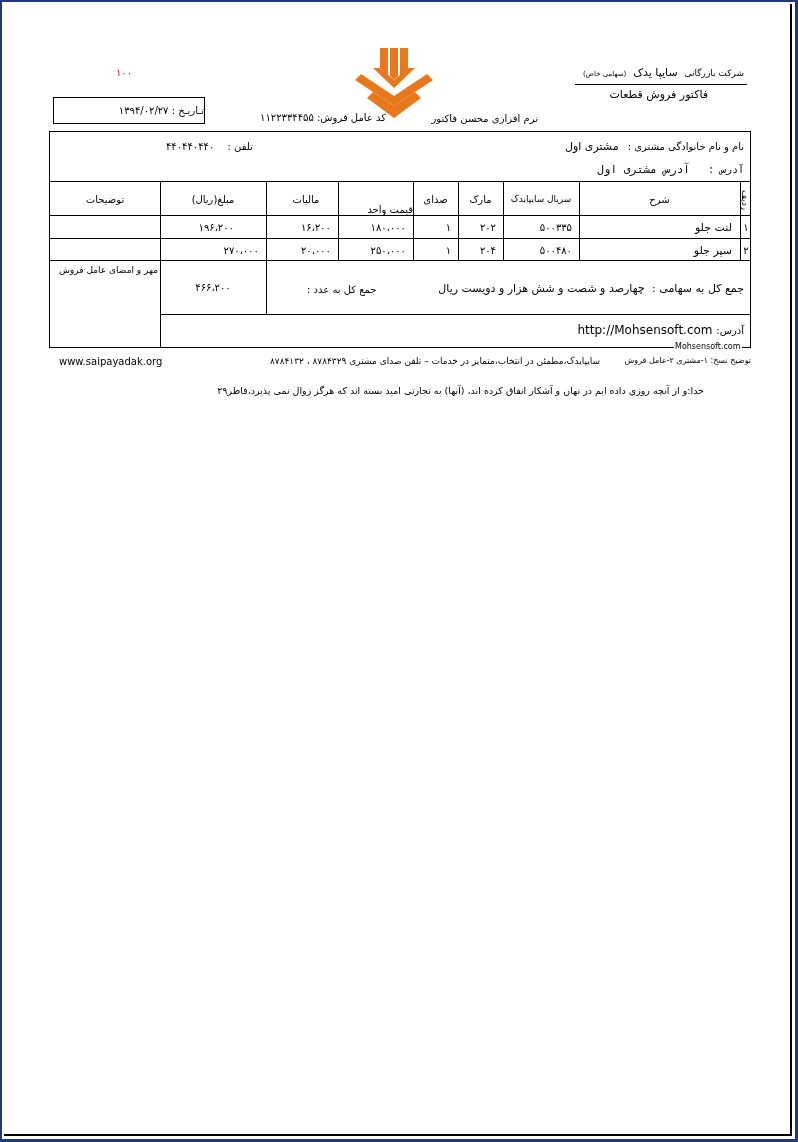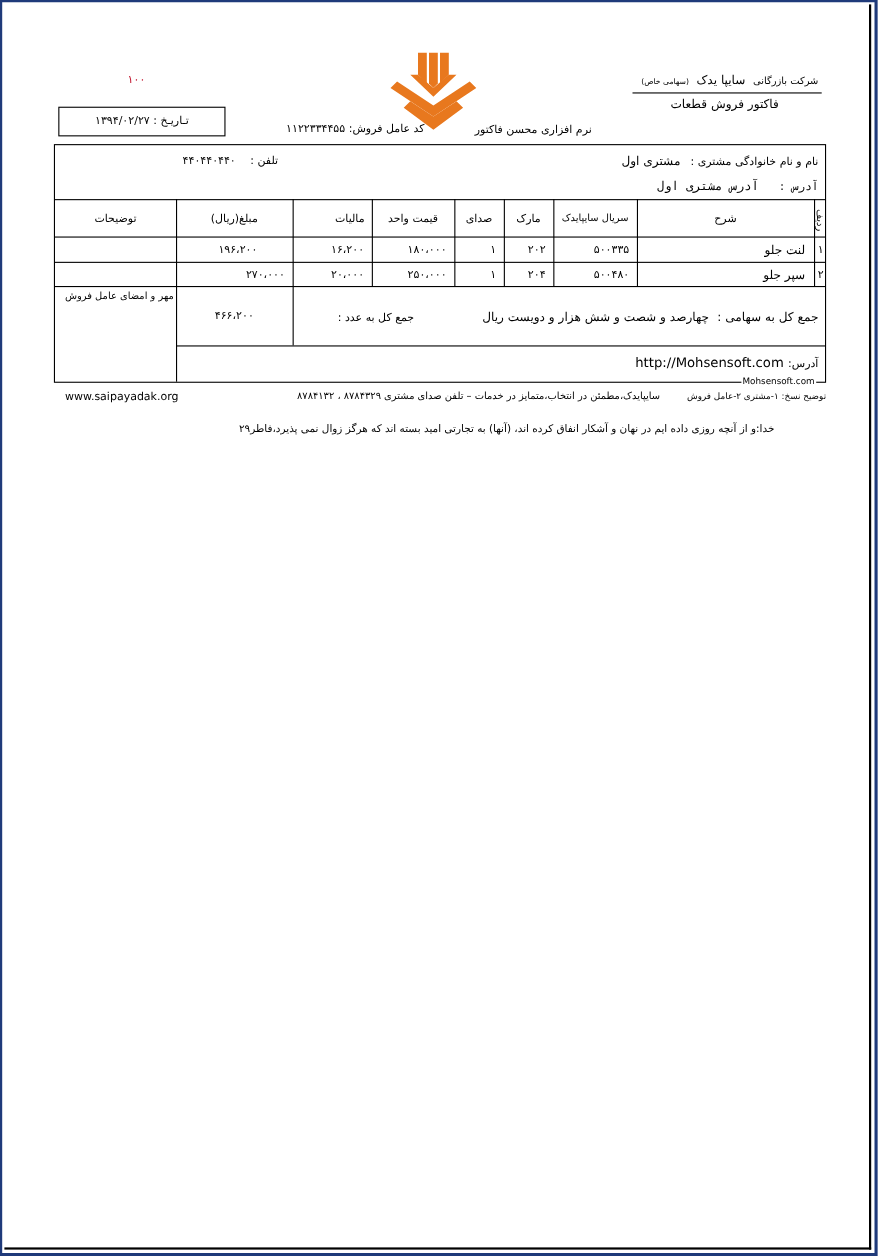--- a/index.html
+++ b/index.html
@@ -23,21 +23,21 @@
   .company .brand { font-size: 11px; margin: 0 4px; }
   .company .tiny { font-size: 7px; }
   .company-line { position: absolute; left: 575px; width: 172px; top: 84px; height: 1px; background: #000; }
   .doc-title { right: 90px; top: 88px; font-size: 11px; }
   .software { right: 260px; top: 113px; font-size: 10px; }
   .seller-code { right: 412px; top: 112px; font-size: 10px; }
   .counter { left: 116px; top: 67px; font-size: 10px; color: #c0102a; letter-spacing: 2px; }
 
   .date-box {
     position: absolute; left: 53px; top: 97px; width: 152px; height: 27px;
-    border: 1px solid #000; font-size: 10px; text-align: center; line-height: 25px; direction: rtl;
+    border: 1px solid #000; font-size: 10px; line-height: 25px; direction: rtl;
   }
 
   .logo { position: absolute; left: 353px; top: 46px; width: 82px; height: 74px; }
 
   
   .main { position: absolute; left: 49px; top: 131px; width: 702px; height: 217px; border: 1px solid #000; }
   .hline { position: absolute; height: 1px; background: #000; }
   .vline { position: absolute; width: 1px; background: #000; }
 
   .cell { position: absolute; font-size: 10px; white-space: nowrap; }
@@ -110,22 +110,22 @@
   <div class="cell rtl" style="right:6px; top:31px;font-family:Liberation Mono, monospace;">
     <span>آدرس :</span>
     <span style="font-size:11px; margin-right:12px;">آدرس مشتری اول</span>
   </div>
 
   <div class="cell center rotated" style="left:688px; width:14px; top:60px;">ردیف</div>
   <div class="cell center" style="left:529px; width:161px; top:62px;">شرح</div>
   <div class="cell center" style="left:453px; width:76px; top:62px; font-size:9px;">سریال سایپایدک</div>
   <div class="cell center" style="left:408px; width:45px; top:62px;">مارک</div>
   <div class="cell center" style="left:363px; width:45px; top:62px;">صدای</div>
-  <div class="cell center" style="left:288px; width:75px; top:62px;">قیمت واحد</div>
-  <div class="cell center" style="left:232px; width:72px; top:62px;">مالیات</div>
+  <div class="cell center" style="left:288px; width:75px; top:72px;text-align:right;">قیمت واحد</div>
+  <div class="cell center" style="left:220px; width:72px; top:62px;">مالیات</div>
   <div class="cell center" style="left:110px; width:106px; top:62px;">مبلغ(ریال)</div>
   <div class="cell center" style="left:0; width:110px; top:62px;">توضیحات</div>
 
   <div class="cell center" style="left:690px; width:12px; top:90px;">۱</div>
   <div class="cell rtl" style="right:18px; top:89px; font-size:11px;">لنت جلو</div>
   <div class="cell" style="right:178px; top:90px;">۵۰۰۳۳۵</div>
   <div class="cell" style="right:254px; top:90px;">۲۰۲</div>
   <div class="cell" style="right:299px; top:90px;">۱</div>
   <div class="cell" style="right:344px; top:90px;">۱۸۰،۰۰۰</div>
   <div class="cell" style="right:419px; top:90px;">۱۶،۲۰۰</div>

